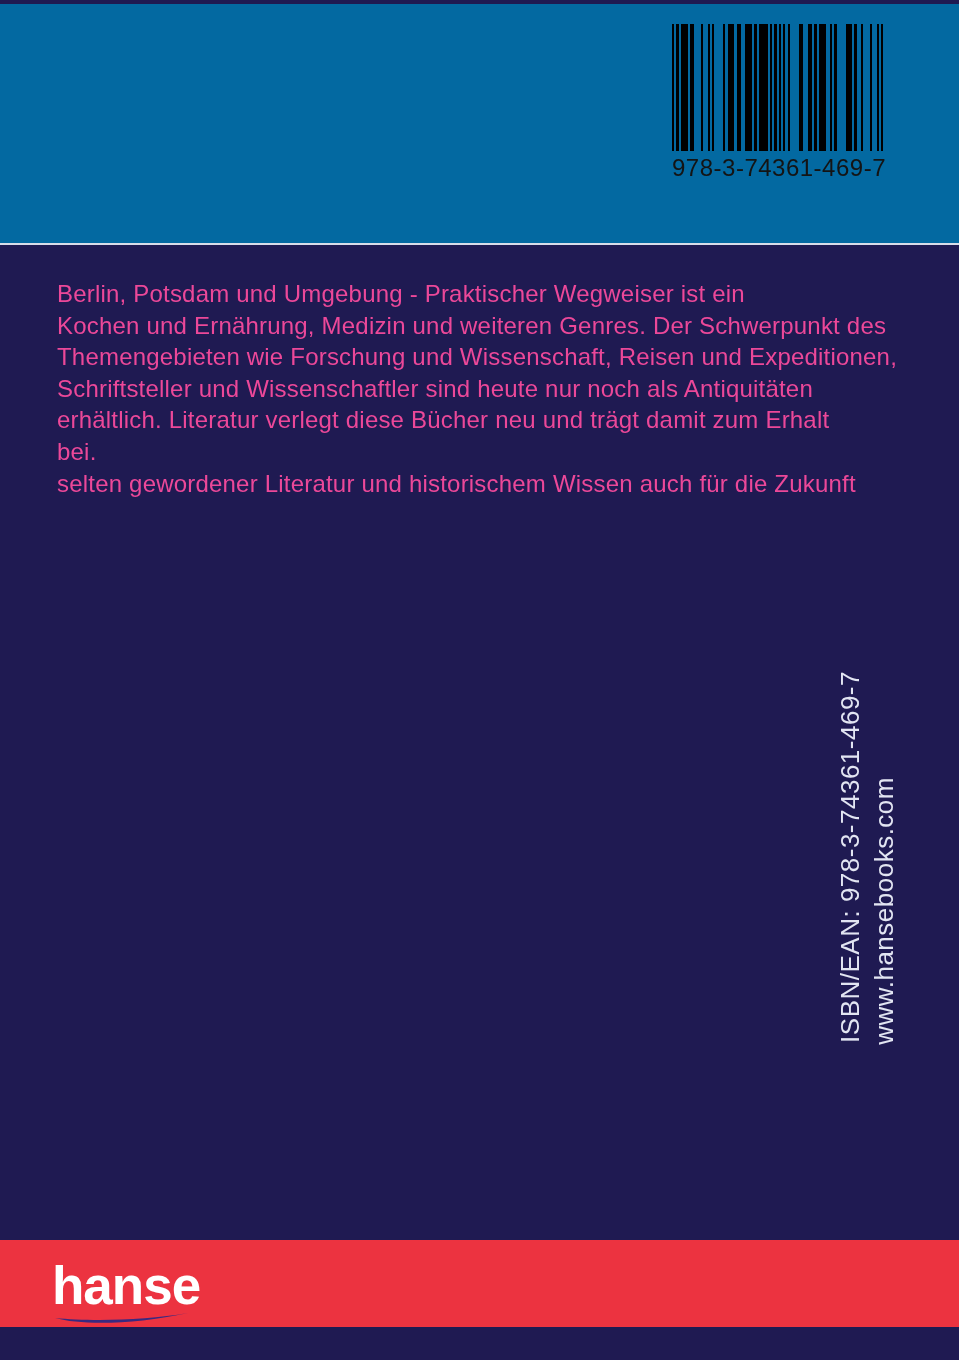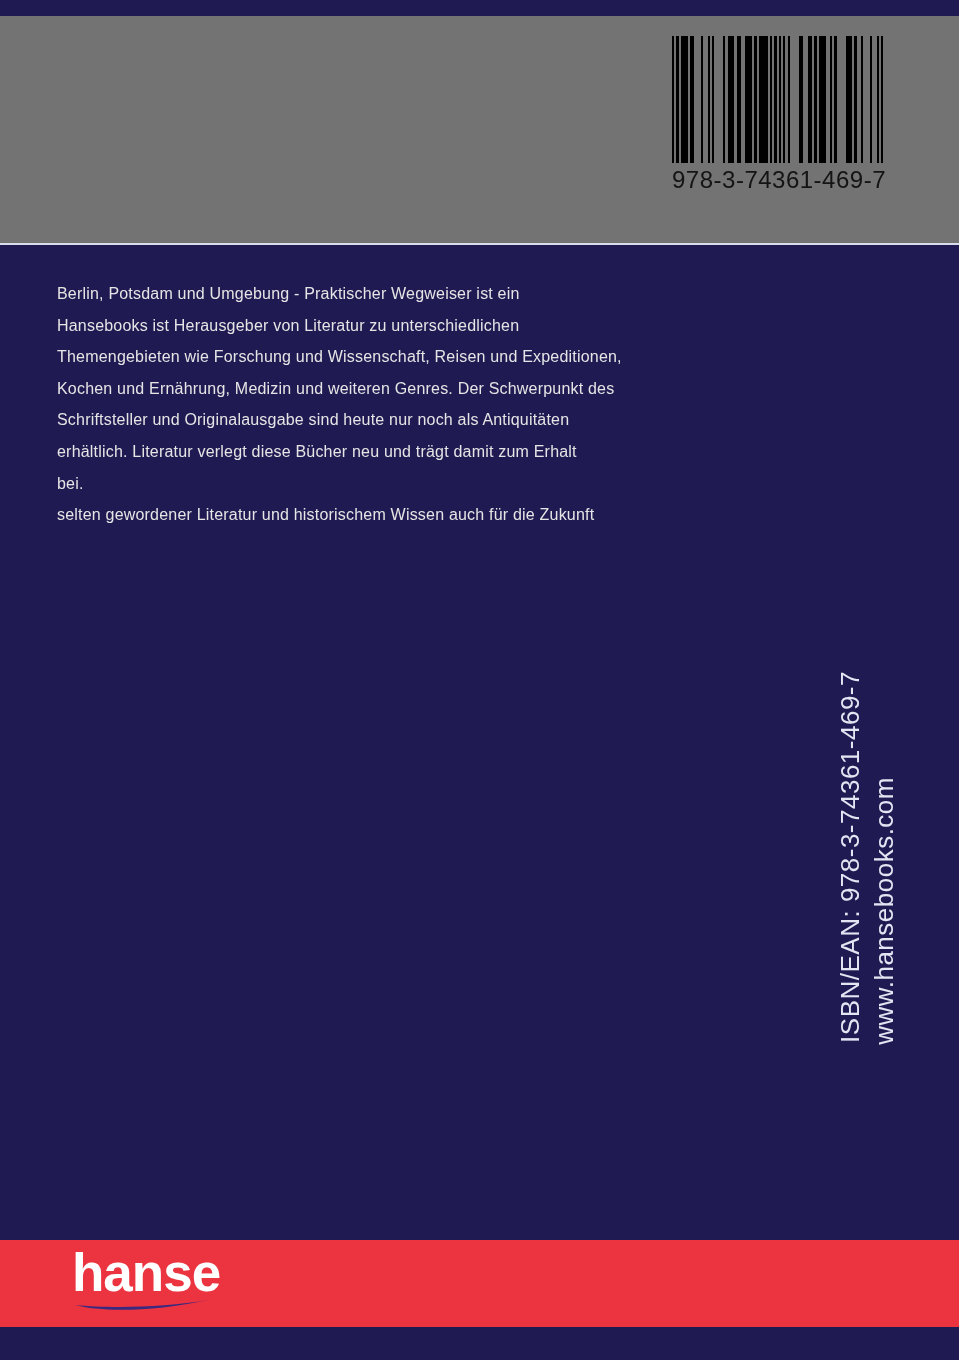--- a/index.html
+++ b/index.html
@@ -3,52 +3,52 @@
 <meta charset="utf-8">
 <title>hansebooks back cover</title>
 <style>
   html,body{margin:0;padding:0;background:#444;}
   .page{
     position:relative;width:959px;height:1360px;margin:0 auto;
     background:#1f1a52;overflow:hidden;
     font-family:"Liberation Sans", sans-serif;
   }
   
-  .top-band{position:absolute;left:0;top:16px;width:959px;height:243px;background:#737373;}
+  .top-band{position:absolute;left:0;top:4px;width:959px;height:243px;background:#0369a1;}
   .barcode-block{position:absolute;left:672px;top:20px;width:212px;}
   .barcode-bars{display:flex;height:127px;align-items:stretch;}
   .barcode-bars span{display:block;height:100%;}
   .barcode-bars .bar{background:#000000;}
   .barcode-bars .gap{background:transparent;}
   .barcode-number{
     margin-top:3px;text-align:center;font-size:24px;color:#141414;
     letter-spacing:0.5px;white-space:nowrap;
   }
   
   .main-band{
     position:absolute;left:0;top:243px;width:959px;height:997px;
     background:#1f1a52;border-top:2px solid #d8dde9;box-sizing:border-box;
   }
   .description{
     position:absolute;left:57px;top:33px;
-    font-size:16px;line-height:31.6px;color:#e5e5e5;
+    font-size:24px;line-height:31.6px;color:#ec4899;
     letter-spacing:0.2px;
   }
   .desc-line{white-space:nowrap;}
   .spine{
     position:absolute;
     writing-mode:vertical-rl;transform:rotate(180deg);
     font-size:26px;color:#e2e5f2;letter-spacing:0.5px;white-space:nowrap;
   }
   .spine-isbn{left:835px;bottom:197px;}
   .spine-web{left:869px;bottom:195px;}
   
   .red-band{position:absolute;left:0;top:1240px;width:959px;height:87px;background:#ec3340;}
   .bottom-band{position:absolute;left:0;top:1327px;width:959px;height:33px;background:#1f1a52;}
-  .hanse-logo{position:absolute;left:52px;top:6px;width:150px;height:76px;margin-left:20px;}
+  .hanse-logo{position:absolute;left:52px;top:19px;width:150px;height:76px;}
   .wordmark{
     font-size:53px;font-weight:bold;color:#ffffff;line-height:1;
     letter-spacing:-1px;
   }
   .swoosh{position:absolute;left:2px;top:52px;width:136px;height:14px;display:block;}
 </style>
 </head>
 <body>
 
 <div class="page">
@@ -116,24 +116,23 @@
           <span class="gap" style="width: 2.23px;"></span>
           <span class="bar" style="width: 2.23px;"></span>
         </div>
       <div class="barcode-number">978-3-74361-469-7</div>
     </div>
   </section>
 
   <section class="main-band">
     <div class="description">
         <div class="desc-line">Berlin, Potsdam und Umgebung - Praktischer Wegweiser ist ein</div>
-        <div class="desc-line">Hansebooks ist Herausgeber von Literatur zu unterschiedlichen</div>
+        <div class="desc-line">Kochen und Ernährung, Medizin und weiteren Genres. Der Schwerpunkt des</div>
         <div class="desc-line">Themengebieten wie Forschung und Wissenschaft, Reisen und Expeditionen,</div>
-        <div class="desc-line">Kochen und Ernährung, Medizin und weiteren Genres. Der Schwerpunkt des</div>
-        <div class="desc-line">Schriftsteller und Originalausgabe sind heute nur noch als Antiquitäten</div>
+        <div class="desc-line">Schriftsteller und Wissenschaftler sind heute nur noch als Antiquitäten</div>
         <div class="desc-line">erhältlich. Literatur verlegt diese Bücher neu und trägt damit zum Erhalt</div>
         <div class="desc-line">bei.</div>
         <div class="desc-line">selten gewordener Literatur und historischem Wissen auch für die Zukunft</div>
       </div>
     <div class="spine spine-isbn">ISBN/EAN: 978-3-74361-469-7</div>
     <div class="spine spine-web">www.hansebooks.com</div>
   </section>
 
   <footer>
     <div class="red-band">

